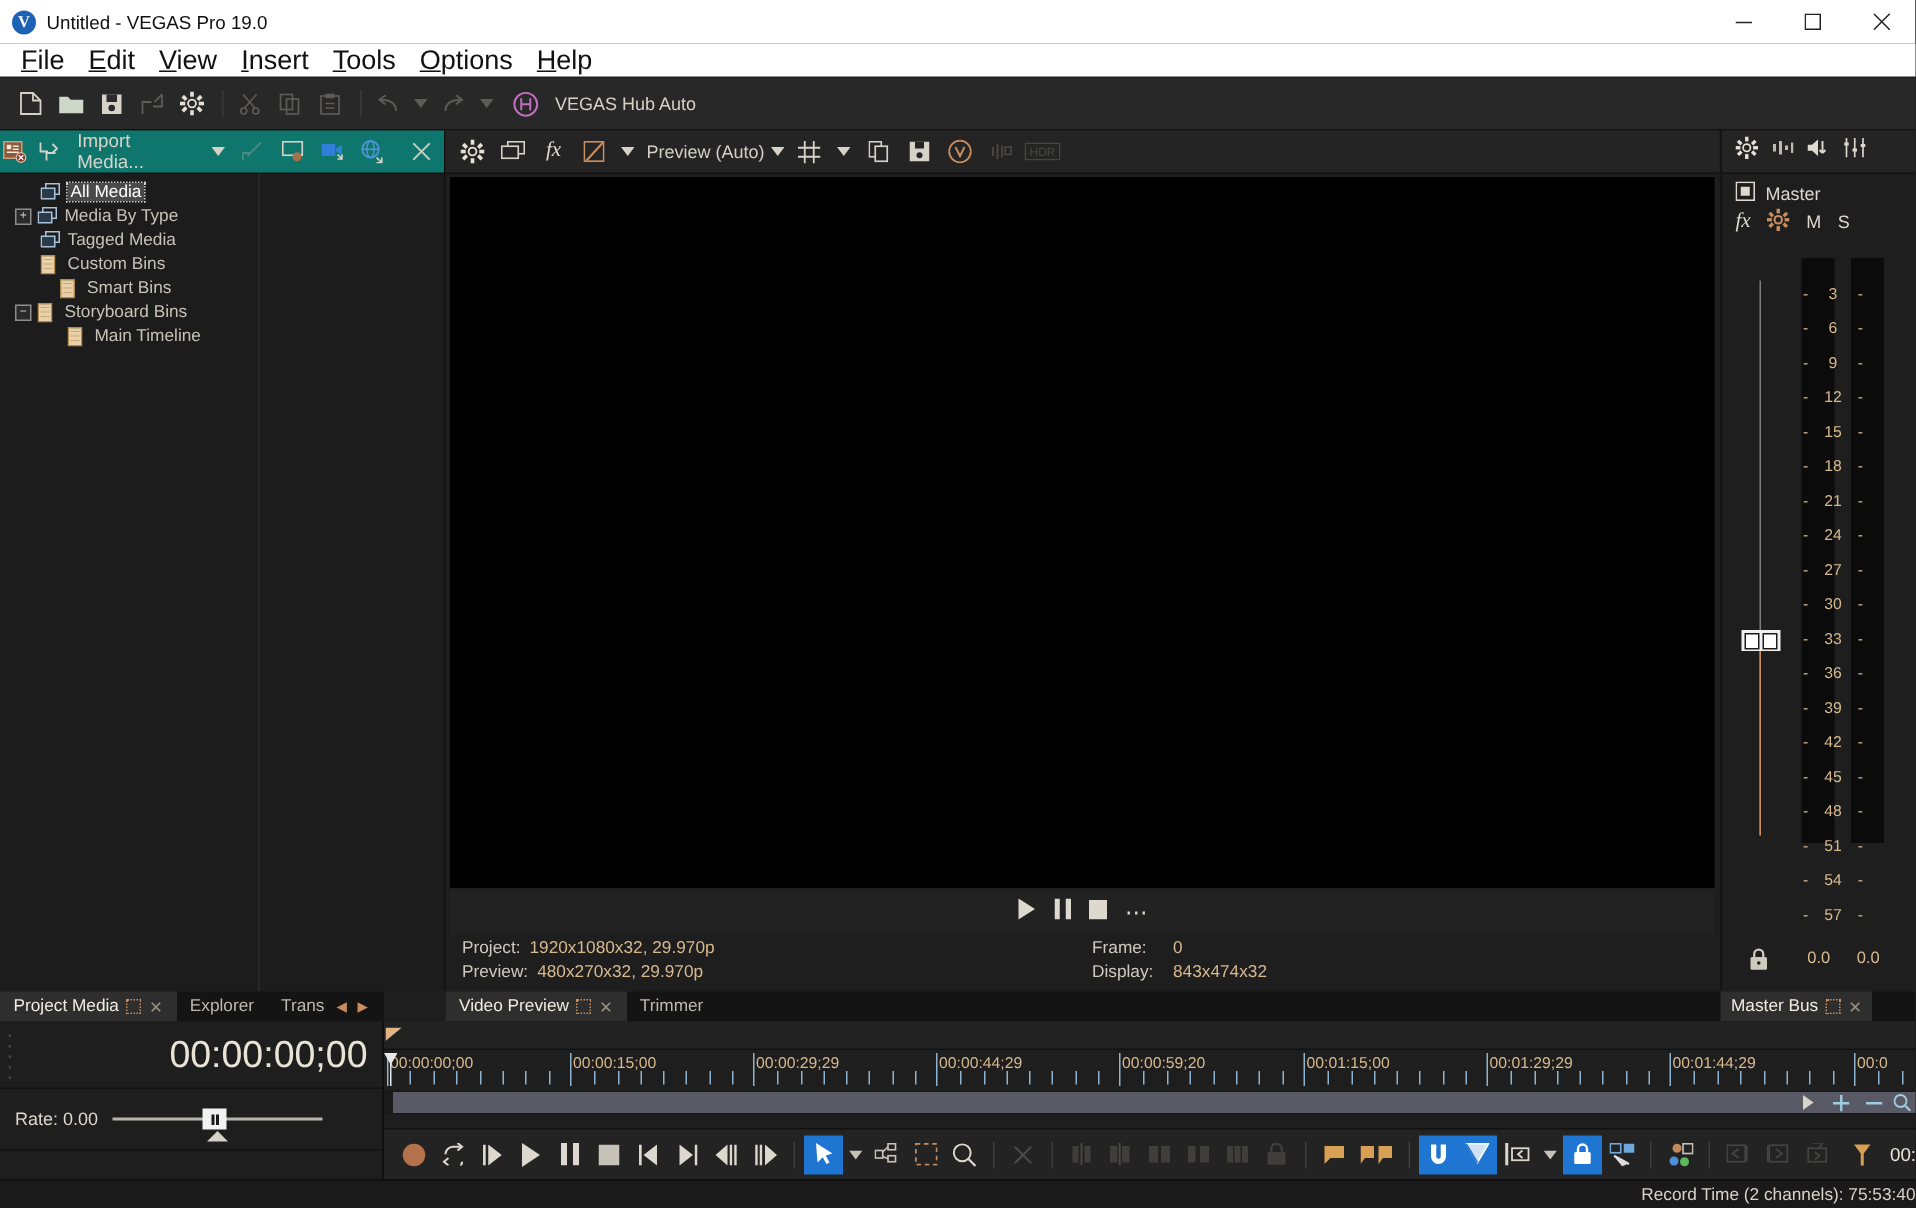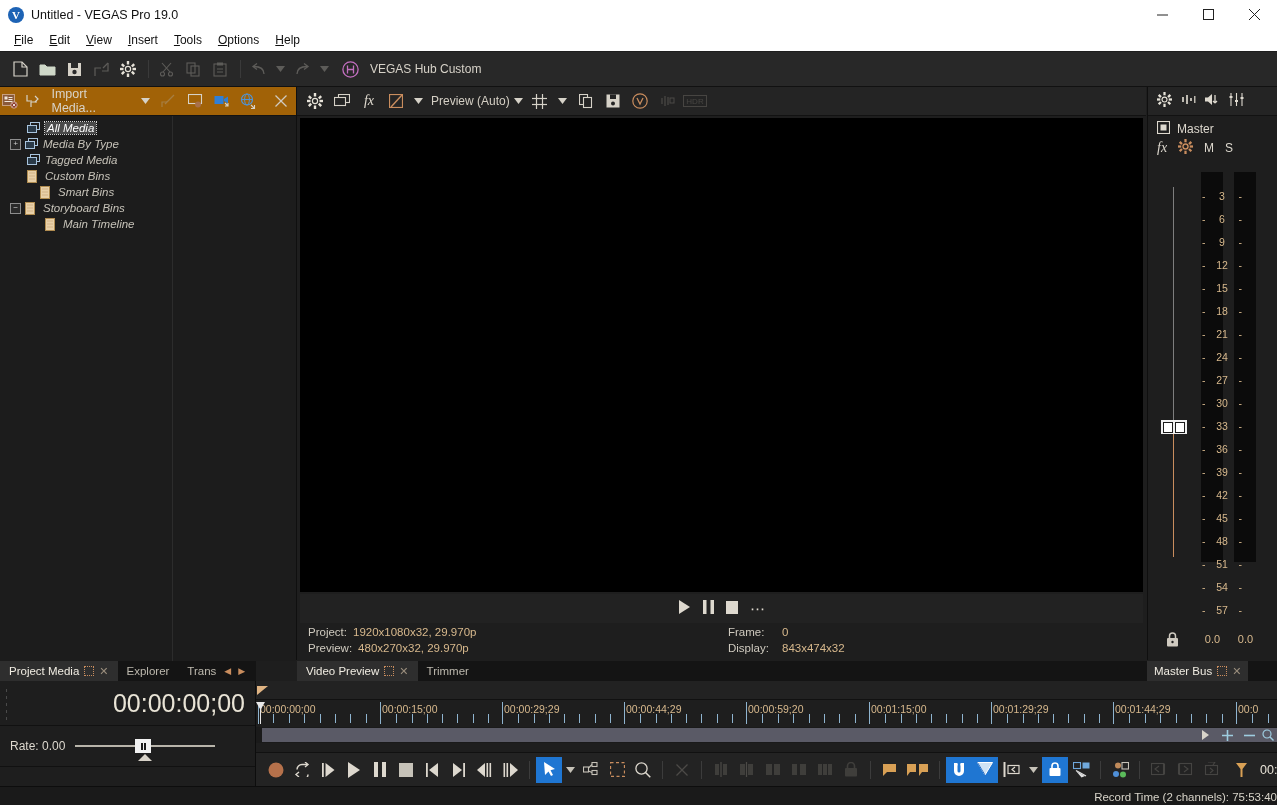--- a/index.html
+++ b/index.html
@@ -31,45 +31,45 @@
     color:#222;
   }
   .tb-btn svg { display:block; }
 
   
   .menubar {
     position:absolute; left:0; top:29px; width:1277px; height:22px;
     background:#ffffff; display:flex; align-items:center; padding-left:6px;
   }
   .menu-item {
-    font-size:12px; color:#111; padding:2px 8px; line-height:14px;
+    font-size:18px; color:#111; padding:2px 8px; line-height:14px;
   }
   .menu-item u { text-decoration: underline; }
 
   
   .maintoolbar {
     position:absolute; left:0; top:52px; width:1277px; height:34px;
     background:#282828; display:flex; align-items:center; padding-left:8px;
     border-bottom:1px solid #111;
   }
   .tbi { width:24px; height:24px; display:flex; align-items:center; justify-content:center; margin-right:3px; }
   .tbsep { width:1px; height:18px; background:#3a3a3a; margin:0 5px; }
   .hub-label { font-size:12px; color:#d7d2c8; margin-left:5px; }
 
   
   .leftpane {
     position:absolute; left:0; top:87px; width:296px; height:573px;
     background:#1c1c1c; border-right:1px solid #0f0f0f;
   }
   .lp-toolbar {
-    height:28px; background:#a16207; display:flex; align-items:center; padding-left:0;
+    height:28px; background:#0f766e; display:flex; align-items:center; padding-left:0;
     border-bottom:1px solid #121212;
   }
   .lp-title { font-size:12.5px; color:#d9d4ca; margin-left:6px; }
-  .lp-body { display:flex; height:545px;font-style:italic; }
+  .lp-body { display:flex; height:545px; }
   .lp-tree { width:172px; background:#1c1c1c; padding-top:4px; position:relative; }
   .lp-right { flex:1; background:#1c1c1c; border-left:1px solid #2c2c2c; }
   .tree-row { display:flex; align-items:center; height:16px; font-size:11.5px; color:#c6c2b8; padding-left:2px; }
   .tree-expander {
     width:9px; height:9px; border:1px solid #8d8d8d; background:#2a2a2a; color:#d0d0d0;
     font-size:8px; line-height:7px; text-align:center; margin-right:4px; flex:none;
   }
   .tree-ico { width:14px; height:13px; margin-right:4px; flex:none; display:flex; align-items:center; }
   .tree-label { white-space:nowrap; }
   .tree-label.sel { background:#4a4a4a; outline:1px dotted #d0d0d0; padding:0 2px; color:#fff; }
@@ -320,21 +320,21 @@
       <svg width="9" height="6" viewBox="0 0 9 6">
           <path d="M0 0h9L4.5 6z" fill="#b4b0a8"></path>
         </svg>
     </div>
     <div class="tbi" style="margin-left:4px">
       <svg width="17" height="17" viewBox="0 0 17 17">
           <circle cx="8.5" cy="8.5" r="7.6" fill="none" stroke="#c36fc0" stroke-width="1.3"></circle>
           <path d="M5.5 4.5v8M11.5 4.5v8M5.5 8.5h6" stroke="#c36fc0" stroke-width="1.3" fill="none"></path>
         </svg>
     </div>
-    <div class="hub-label">VEGAS Hub Custom</div>
+    <div class="hub-label">VEGAS Hub Auto</div>
   </div>
 
   <div class="leftpane">
     <div class="lp-toolbar">
       <div class="tbi" style="width:20px">
         <svg width="16" height="15" viewBox="0 0 16 15">
             <rect x="0.5" y="0.5" width="12" height="11" fill="#8a5a3a" stroke="#c8a080"></rect>
             <g fill="#f0e8dc">
               <rect x="2.5" y="2.5" width="3" height="3"></rect>
               <rect x="6.5" y="3" width="4" height="1"></rect>

